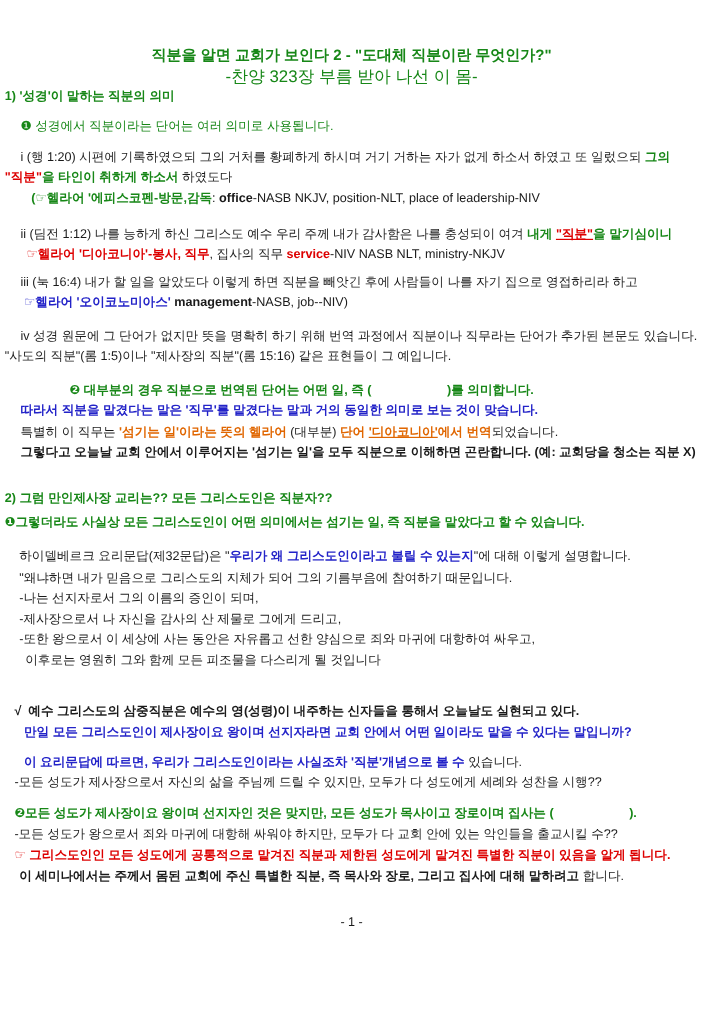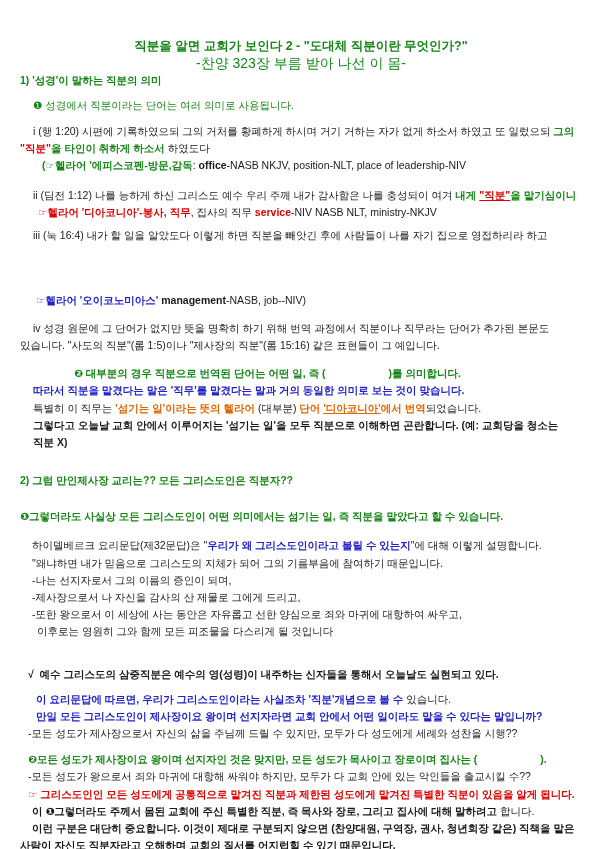--- a/index.html
+++ b/index.html
@@ -7,21 +7,21 @@
     width:600px;height:849px;
     background:#ffffff;
     font-family:"Liberation Sans","DejaVu Sans",sans-serif;
     color:#1a1a1a;
     position:relative;
     overflow:hidden;
   }
   .page{
     box-sizing:border-box;
     width:600px;height:692px;
-    padding:38px 18px 0 20px;
+    padding:38px 18px 0 4px;
   }
   .title{
     text-align:center;
     font-size:12.5px;
     font-weight:bold;
     line-height:17px;
     white-space:pre-wrap;
   }
   .subtitle{
     text-align:center;
@@ -49,38 +49,37 @@
   <div class="title" style="color: rgb(23, 135, 23);">직분을 알면 교회가 보인다 2 - "도대체 직분이란 무엇인가?"</div>
   <div class="subtitle" style="color: rgb(23, 135, 23);">-찬양 323장 부름 받아 나선 이 몸-</div>
   <div>
       <div class="para" style="margin-top: 0;"><span style="color: rgb(23, 135, 23); font-weight: bold;">1) '성경'이 말하는 직분의 의미</span></div>
       <div class="para" style="margin-top: 8px; padding-left: 13px;"><span style="color: rgb(23, 135, 23); font-weight: normal; margin-top: 48px;">❶ 성경에서 직분이라는 단어는 여러 의미로 사용됩니다.</span></div>
       <div class="para" style="margin-top: 9px; text-indent: 13px;"><span>i (행 1:20) 시편에 기록하였으되 그의 거처를 황폐하게 하시며 거기 거하는 자가 없게 하소서 하였고 또 일렀으되 </span><span style="color: rgb(23, 135, 23); font-weight: bold;">그의 </span><span style="color: rgb(221, 0, 0); font-weight: bold;">"직분"</span><span style="color: rgb(23, 135, 23); font-weight: bold;">을 타인이 취하게 하소서</span><span> 하였도다</span></div>
       <div class="para" style="padding-left: 22px;"><span style="color: rgb(23, 135, 23); font-weight: bold;">(☞</span><span style="color: rgb(23, 135, 23); font-weight: bold;">헬라어 '에피스코펜-방문,감독</span><span>: </span><span style="font-weight: bold;">office</span><span>-NASB NKJV, </span><span style="font-weight: normal;">position</span><span>-NLT, place of leadership-NIV</span></div>
       <div class="para" style="margin-top: 13px; padding-left: 13px;"><span>ii (딤전 1:12) 나를 능하게 하신 그리스도 예수 우리 주께 내가 감사함은 나를 충성되이 여겨 </span><span style="color: rgb(23, 135, 23); font-weight: bold;">내게 </span><span style="color: rgb(221, 0, 0); font-weight: bold; text-decoration: underline;">"직분"</span><span style="color: rgb(23, 135, 23); font-weight: bold;">을 맡기심이니</span></div>
       <div class="para" style="padding-left: 18px;"><span style="color: rgb(221, 0, 0); font-weight: bold;">☞헬라어 '디아코니아'-봉사, 직무</span><span>, 집사의 직무 </span><span style="color: rgb(221, 0, 0); font-weight: bold;">service</span><span>-NIV NASB NLT, ministry-NKJV</span></div>
       <div class="para" style="margin-top: 6px; padding-left: 13px;"><span>iii (눅 16:4) 내가 할 일을 알았도다 이렇게 하면 직분을 빼앗긴 후에 사람들이 나를 자기 집으로 영접하리라 하고</span></div>
-      <div class="para" style="padding-left: 16px; margin-top: 48px;"><span style="color: rgb(35, 35, 200); font-weight: bold;">☞헬라어 '오이코노미아스' </span><span style="font-weight: bold;">management</span><span>-NASB, job--NIV)</span></div>
+      <div class="para" style="padding-left: 16px;"><span style="color: rgb(35, 35, 200); font-weight: bold;">☞헬라어 '오이코노미아스' </span><span style="font-weight: bold;">management</span><span>-NASB, job--NIV)</span></div>
       <div class="para" style="margin-top: 11px; text-indent: 13px;"><span>iv 성경 원문에 그 단어가 없지만 뜻을 명확히 하기 위해 번역 과정에서 직분이나 직무라는 단어가 추가된 본문도 있습니다. "사도의 직분"(롬 1:5)이나 "제사장의 직분"(롬 15:16) 같은 표현들이 그 예입니다.</span></div>
       <div class="para" style="margin-top: 11px; padding-left: 13px;"><span style="color: rgb(23, 135, 23); font-weight: bold; margin-left: 41px;">❷ 대부분의 경우 직분으로 번역된 단어는 어떤 일, 즉 (　　　　　　)를 의미합니다.</span></div>
       <div class="para" style="padding-left: 13px;"><span style="color: rgb(35, 35, 200); font-weight: bold;">따라서 직분을 맡겼다는 말은 '직무'를 맡겼다는 말과 거의 동일한 의미로 보는 것이 맞습니다.</span></div>
       <div class="para" style="margin-top: 1px; padding-left: 13px;"><span>특별히 이 직무는 </span><span style="color: rgb(224, 102, 0); font-weight: bold;">'섬기는 일'이라는 뜻의 헬라어</span><span> (대부분) </span><span style="color: rgb(224, 102, 0); font-weight: bold;">단어 </span><span style="color: rgb(224, 102, 0); font-weight: bold; text-decoration: underline;">'디아코니아'</span><span style="color: rgb(224, 102, 0); font-weight: bold;">에서 번역</span><span>되었습니다.</span></div>
       <div class="para" style="padding-left: 13px;"><span style="font-weight: bold;">그렇다고 오늘날 교회 안에서 이루어지는 '섬기는 일'을 모두 직분으로 이해하면 곤란합니다. (예: 교회당을 청소는 직분 X)</span></div>
       <div class="para" style="margin-top: 21px;"><span style="color: rgb(23, 135, 23); font-weight: bold;">2) 그럼 만인제사장 교리는?? 모든 그리스도인은 직분자??</span></div>
-      <div class="para" style="margin-top: 19px;"><span style="color: rgb(23, 135, 23); font-weight: bold;">❶그렇더라도 사실상 모든 그리스도인이 어떤 의미에서는 섬기는 일, 즉 직분을 맡았다고 할 수 있습니다.</span></div>
+      <div class="para" style="margin-top: 3px;"><span style="color: rgb(23, 135, 23); font-weight: bold;">❶그렇더라도 사실상 모든 그리스도인이 어떤 의미에서는 섬기는 일, 즉 직분을 맡았다고 할 수 있습니다.</span></div>
       <div class="para" style="margin-top: 12px; padding-left: 12px;"><span>하이델베르크 요리문답(제32문답)은 "</span><span style="color: rgb(35, 35, 200); font-weight: bold;">우리가 왜 그리스도인이라고 불릴 수 있는지</span><span>"에 대해 이렇게 설명합니다.</span></div>
       <div class="para" style="margin-top: 1px; padding-left: 12px;"><span>"왜냐하면 내가 믿음으로 그리스도의 지체가 되어 그의 기름부음에 참여하기 때문입니다.</span></div>
       <div class="para" style="padding-left: 12px;"><span>-나는 선지자로서 그의 이름의 증인이 되며,</span></div>
       <div class="para" style="padding-left: 12px;"><span>-제사장으로서 나 자신을 감사의 산 제물로 그에게 드리고,</span></div>
       <div class="para" style="padding-left: 12px;"><span>-또한 왕으로서 이 세상에 사는 동안은 자유롭고 선한 양심으로 죄와 마귀에 대항하여 싸우고,</span></div>
       <div class="para" style="padding-left: 17px;"><span>이후로는 영원히 그와 함께 모든 피조물을 다스리게 될 것입니다</span></div>
       <div class="para" style="margin-top: 26px; padding-left: 8px;"><span style="font-weight: bold;">√  예수 그리스도의 삼중직분은 예수의 영(성령)이 내주하는 신자들을 통해서 오늘날도 실현되고 있다.</span></div>
+      <div class="para" style="padding-left: 16px;"><span style="color: rgb(35, 35, 200); font-weight: bold;">만일 모든 그리스도인이 제사장이요 왕이며 선지자라면 교회 안에서 어떤 일이라도 맡을 수 있다는 말입니까?</span></div>
       <div class="para" style="margin-top: 8px; padding-left: 16px;"><span style="color: rgb(35, 35, 200); font-weight: bold;">이 요리문답에 따르면, 우리가 그리스도인이라는 사실조차 '직분'개념으로 볼 수</span><span> 있습니다.</span></div>
-      <div class="para" style="padding-left: 16px;"><span style="color: rgb(35, 35, 200); font-weight: bold;">만일 모든 그리스도인이 제사장이요 왕이며 선지자라면 교회 안에서 어떤 일이라도 맡을 수 있다는 말입니까?</span></div>
       <div class="para" style="padding-left: 8px;"><span>-모든 성도가 제사장으로서 자신의 삶을 주님께 드릴 수 있지만, 모두가 다 성도에게 세례와 성찬을 시행??</span></div>
       <div class="para" style="margin-top: 9px; padding-left: 8px;"><span style="color: rgb(23, 135, 23); font-weight: bold;">❷모든 성도가 제사장이요 왕이며 선지자인 것은 맞지만, 모든 성도가 목사이고 장로이며 집사는 (　　　　　　).</span></div>
       <div class="para" style="padding-left: 8px;"><span>-모든 성도가 왕으로서 죄와 마귀에 대항해 싸워야 하지만, 모두가 다 교회 안에 있는 악인들을 출교시킬 수??</span></div>
       <div class="para" style="margin-top: 1px; padding-left: 8px;"><span style="color: rgb(221, 0, 0); font-weight: bold;">☞ 그리스도인인 모든 성도에게 공통적으로 맡겨진 직분과 제한된 성도에게 맡겨진 특별한 직분이 있음을 알게 됩니다.</span></div>
-      <div class="para" style="padding-left: 12px;"><span style="font-weight: bold;">이 ❶그렇더라도 주께서 몸된 교회에 주신 특별한 직분, 즉 목사와 장로, 그리고 집사에 대해 말하려고 </span><span>합니다.</span></div>
-      <div class="para" style="text-indent: 12px;"><span style="font-weight: bold;">이런 구분은 대단히 중요합니다. 이것이 제대로 구분되지 않으면 (찬양대원, 구역장, 권사, 청년회장 같은) 직책을 맡은 사람이 자신도 직분자라고 오해하며 교회의 질서를 어지럽힐 수 있기 때문입니다.</span></div>
+      <div class="para" style="padding-left: 12px;"><span style="font-weight: bold;">이 세미나에서는 주께서 몸된 교회에 주신 특별한 직분, 즉 목사와 장로, 그리고 집사에 대해 말하려고 </span><span>합니다.</span></div>
     </div>
   <div class="page-number" style="margin-top:22px;">- 1 -</div>
 </div>
 
 </body></html>

